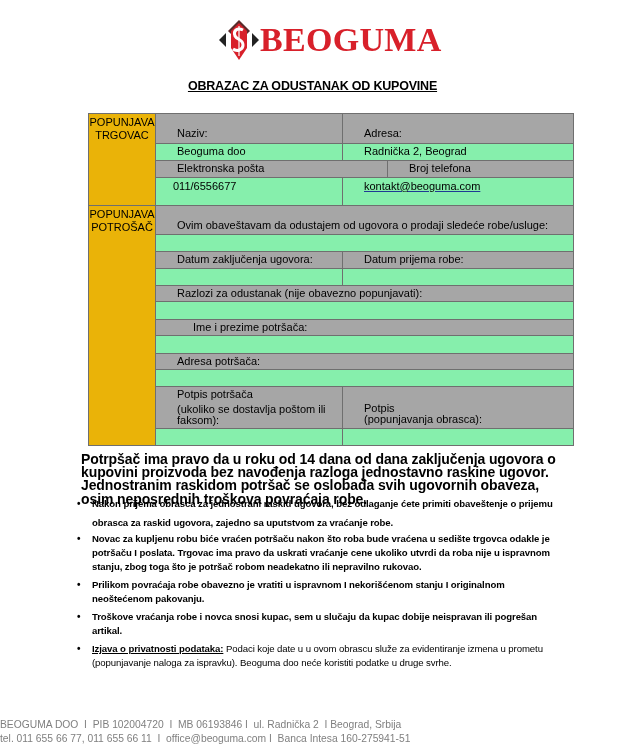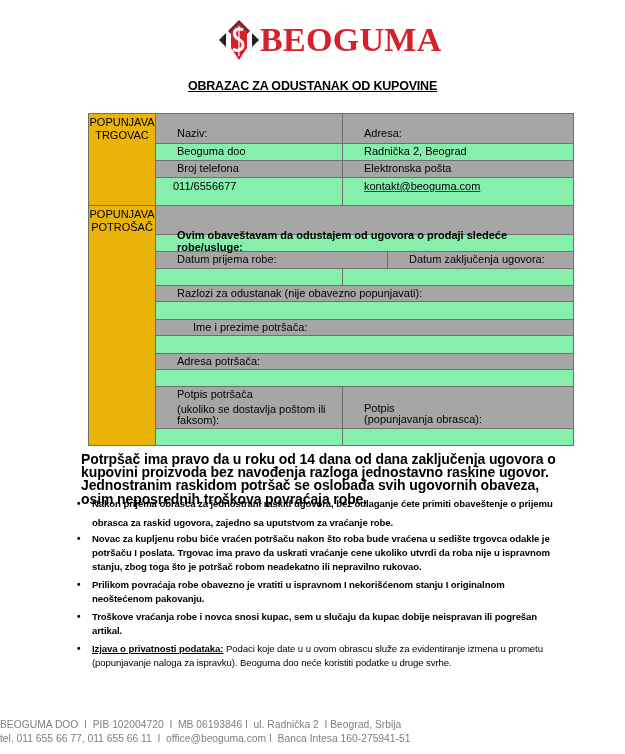--- a/index.html
+++ b/index.html
@@ -88,55 +88,55 @@
       </div>
       <div class="row white" style="height:17px;">
         <div class="cell half">
             <span class="lbl" style="top:1px;">Beoguma doo</span>
           </div>
         <div class="cell">
             <span class="lbl" style="top:1px;">Radnička 2, Beograd</span>
           </div>
       </div>
       <div class="row gray" style="height:17px;">
+        <div class="cell">
+            <span class="lbl" style="top:1px;">Elektronska pošta</span>
+          </div>
         <div class="cell half">
             <span class="lbl" style="top:1px;">Broj telefona</span>
-          </div>
-        <div class="cell">
-            <span class="lbl" style="top:1px;">Elektronska pošta</span>
           </div>
       </div>
       <div class="row white" style="height:28px;">
         <div class="cell half">
             <span class="lbl" style="top:2px;left:17px;">011/6556677</span>
           </div>
         <div class="cell">
             <span class="lbl link" style="top:2px;">kontakt@beoguma.com</span>
           </div>
       </div>
     </div>
   </div>
 
   <div class="section">
     <div class="side">POPUNJAVA POTROŠAČ</div>
     <div class="body">
       <div class="row gray" style="height:28px;">
         <div class="cell">
-            <span class="lbl" style="top:23px;font-weight:bold;">Ovim obaveštavam da odustajem od ugovora o prodaji sledeće robe/usluge:</span>
+            <span class="lbl" style="top:13px;">Ovim obaveštavam da odustajem od ugovora o prodaji sledeće robe/usluge:</span>
           </div>
       </div>
       <div class="row white" style="height:17px;">
         <div class="cell"></div>
       </div>
       <div class="row gray" style="height:17px;">
+        <div class="cell half">
+            <span class="lbl" style="top:1px;">Datum zaključenja ugovora:</span>
+          </div>
         <div class="cell">
             <span class="lbl" style="top:1px;">Datum prijema robe:</span>
-          </div>
-        <div class="cell half">
-            <span class="lbl" style="top:1px;">Datum zaključenja ugovora:</span>
           </div>
       </div>
       <div class="row white" style="height:17px;">
         <div class="cell half"></div>
         <div class="cell"></div>
       </div>
       <div class="row gray" style="height:16px;">
         <div class="cell">
             <span class="lbl" style="top:1px;">Razlozi za odustanak (nije obavezno popunjavati):</span>
           </div>

